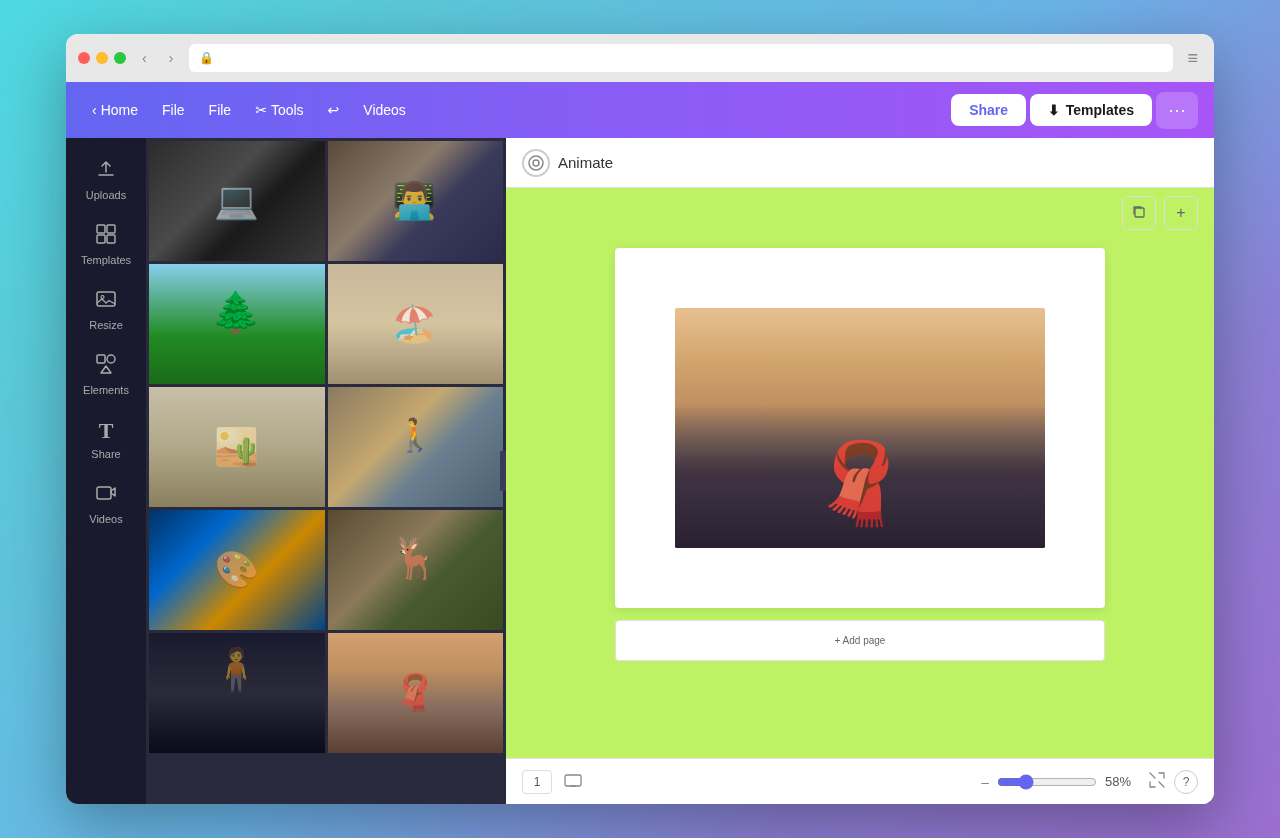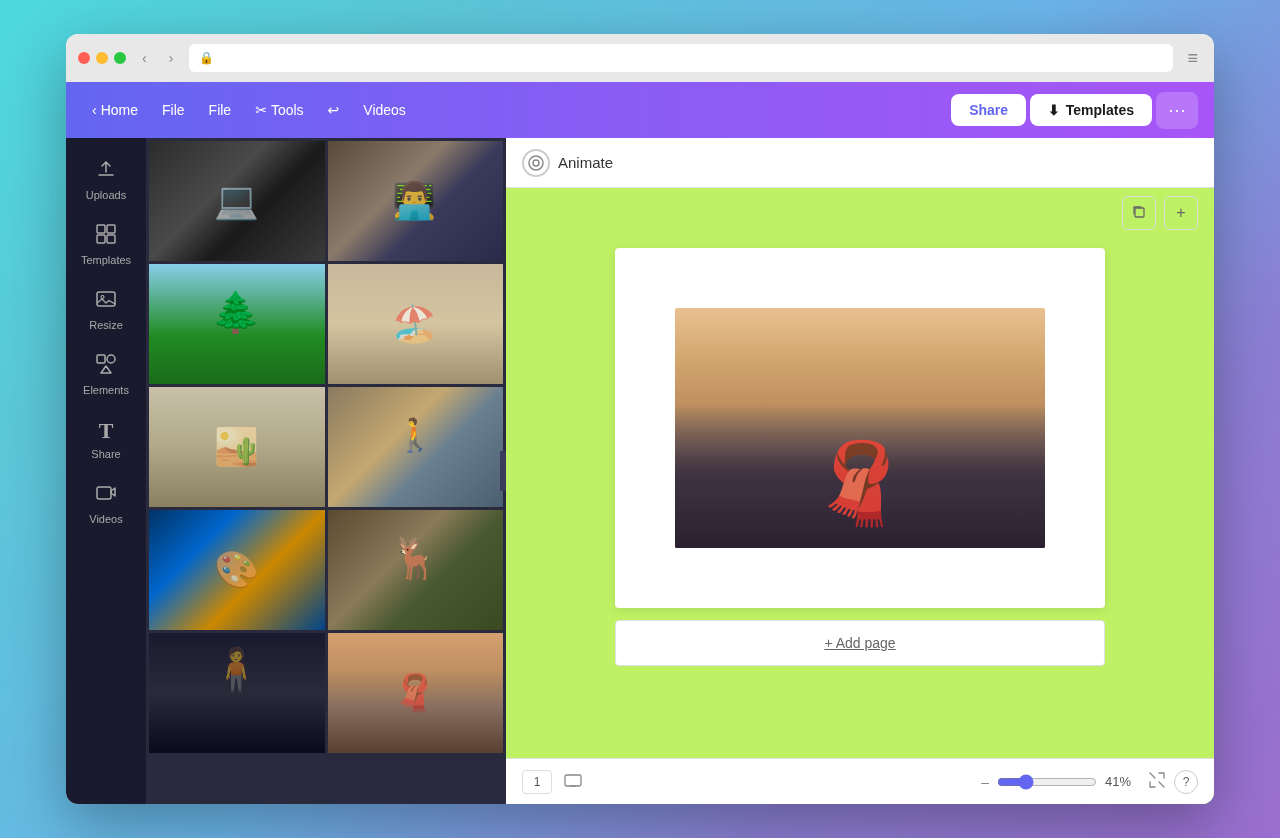--- a/index.html
+++ b/index.html
@@ -424,24 +424,23 @@
       line-height: 1;
       opacity: 0.85;
     }
     .add-page-btn {
       width: 490px;
       padding: 14px;
       background: white;
       border: 1px solid #e0e0e0;
       border-radius: 4px;
       color: #666;
-      font-size: 14px;
+      font-size: 10px;
       cursor: pointer;
       text-align: center;
-      text-decoration: underline;
     }
     
     .bottom-bar {
       background: white;
       height: 46px;
       display: flex;
       align-items: center;
       padding: 0 16px;
       border-top: 1px solid #e0e0e0;
       gap: 8px;
@@ -670,21 +669,21 @@
         <button class="device-icon-btn">
           <svg width="18" height="18" viewBox="0 0 18 18" fill="none">
             <rect x="1" y="4" width="16" height="11" rx="1.5" stroke="#888" stroke-width="1.3" fill="none"></rect>
             <line x1="6" y1="15" x2="12" y2="15" stroke="#888" stroke-width="1.3"></line>
           </svg>
         </button>
         <div class="bottom-spacer"></div>
         <div class="zoom-control">
           <span style="color:#888;font-size:14px;">–</span>
           <input type="range" class="zoom-slider" min="10" max="200" value="58" style="">
-          <span class="zoom-percent">41%</span>
+          <span class="zoom-percent">58%</span>
         </div>
         <button class="fullscreen-btn">
           <svg width="18" height="18" viewBox="0 0 18 18" fill="none">
             <path d="M11 2h5v5M7 16H2v-5M2 2l5 5M16 16l-5-5" stroke="#888" stroke-width="1.3" stroke-linecap="round" stroke-linejoin="round"></path>
           </svg>
         </button>
         <button class="help-btn">
           <span>?</span>
         </button>
       </div>

